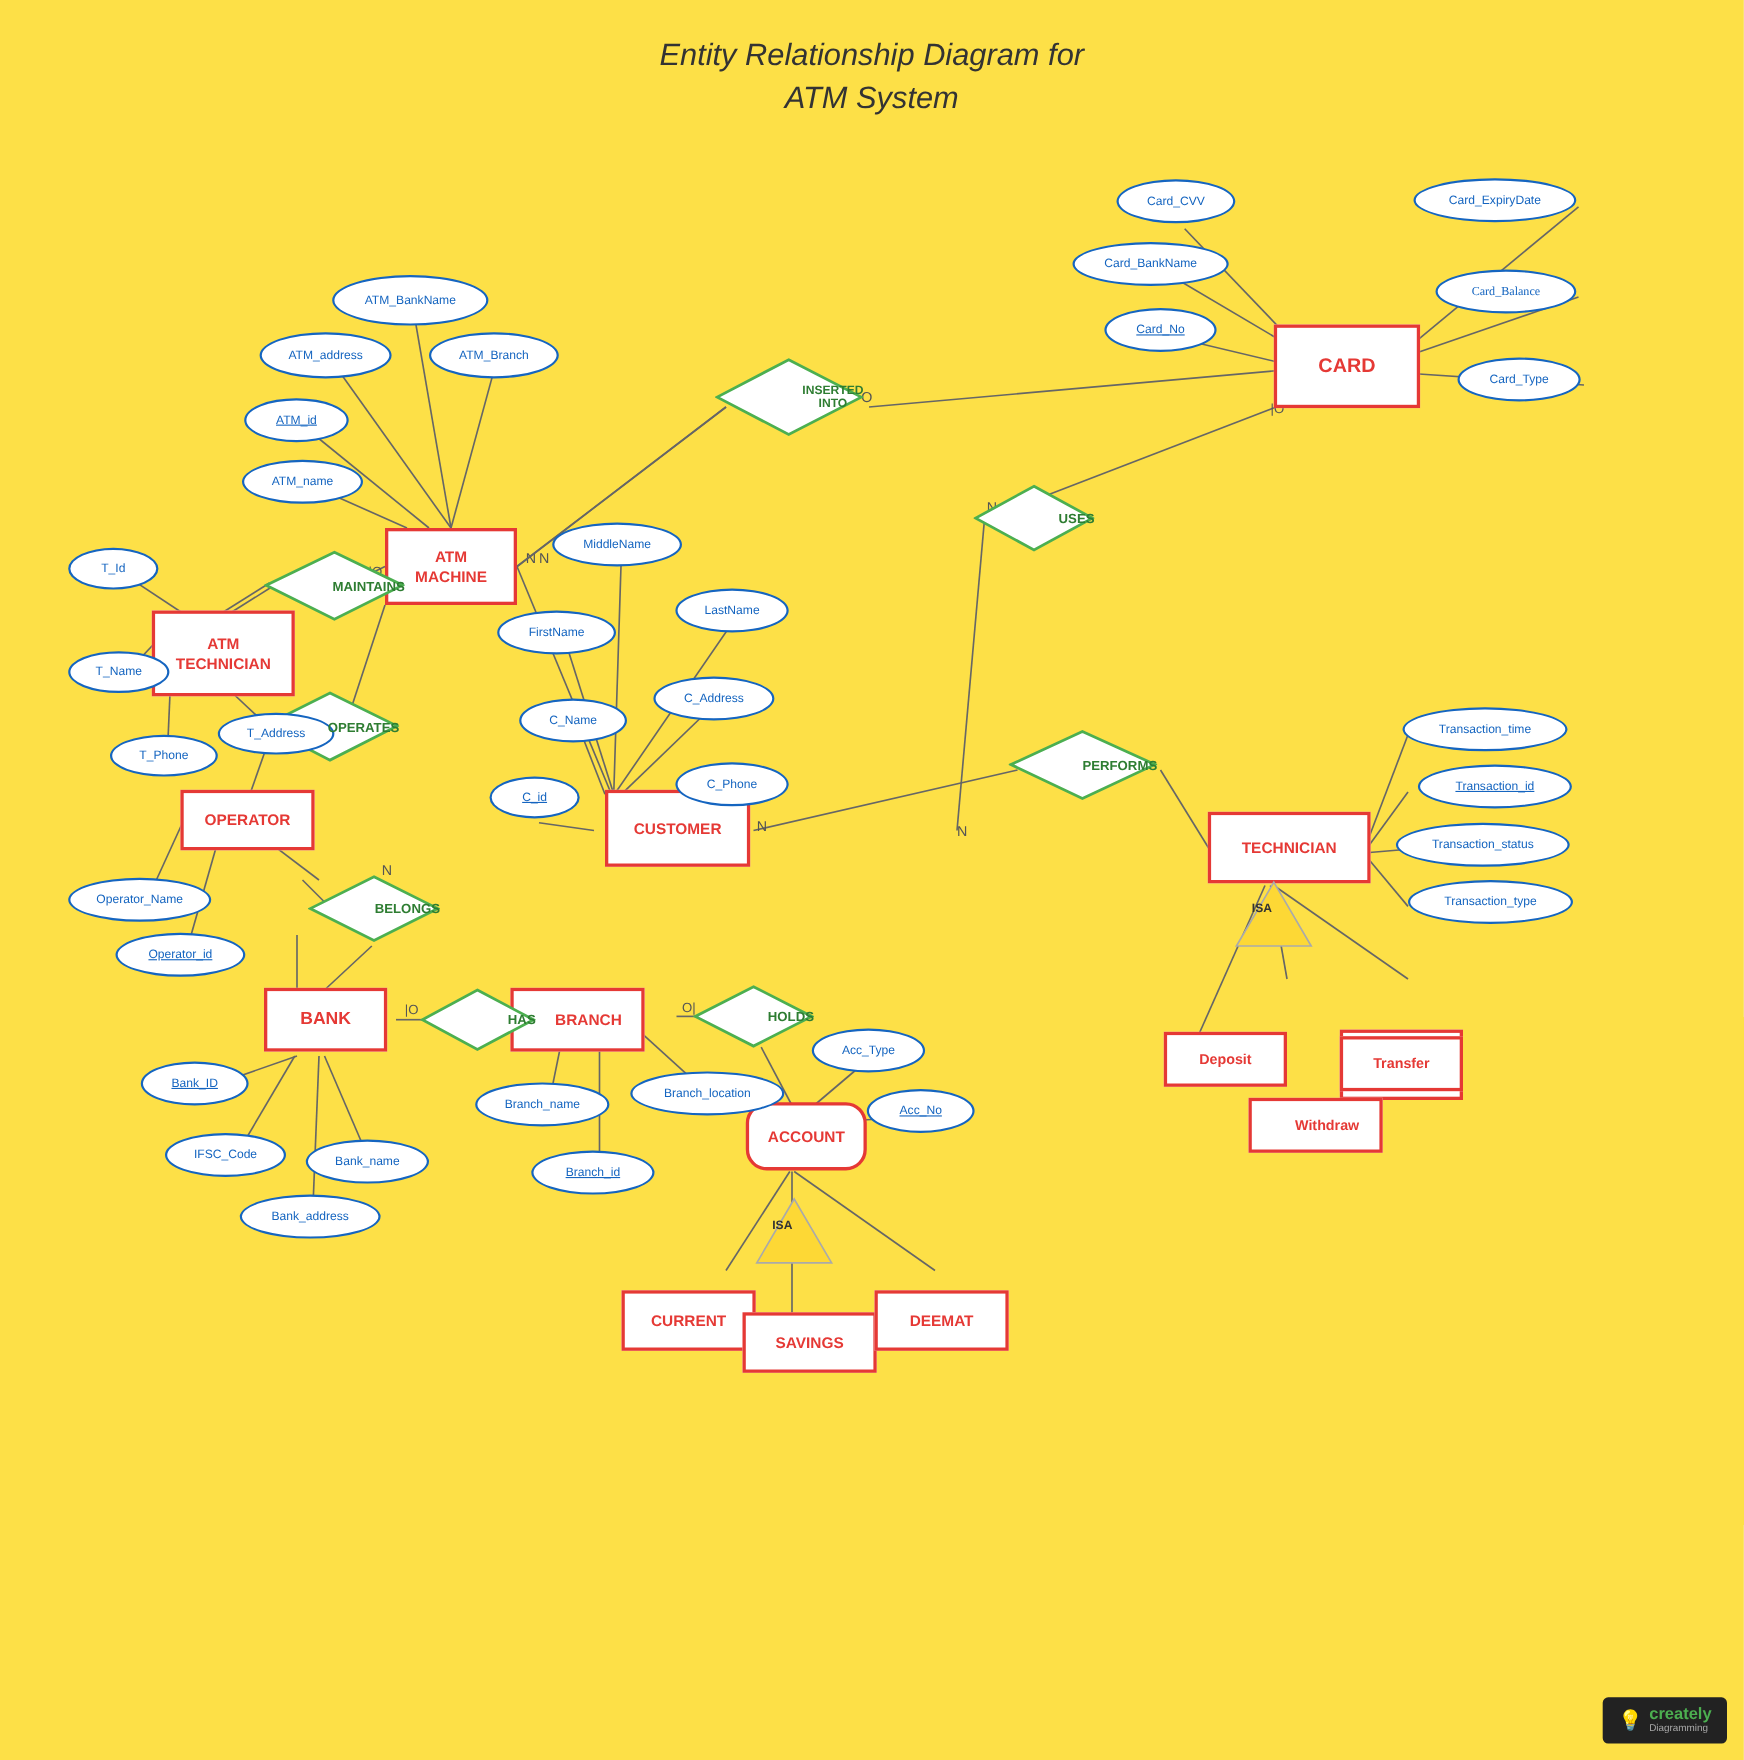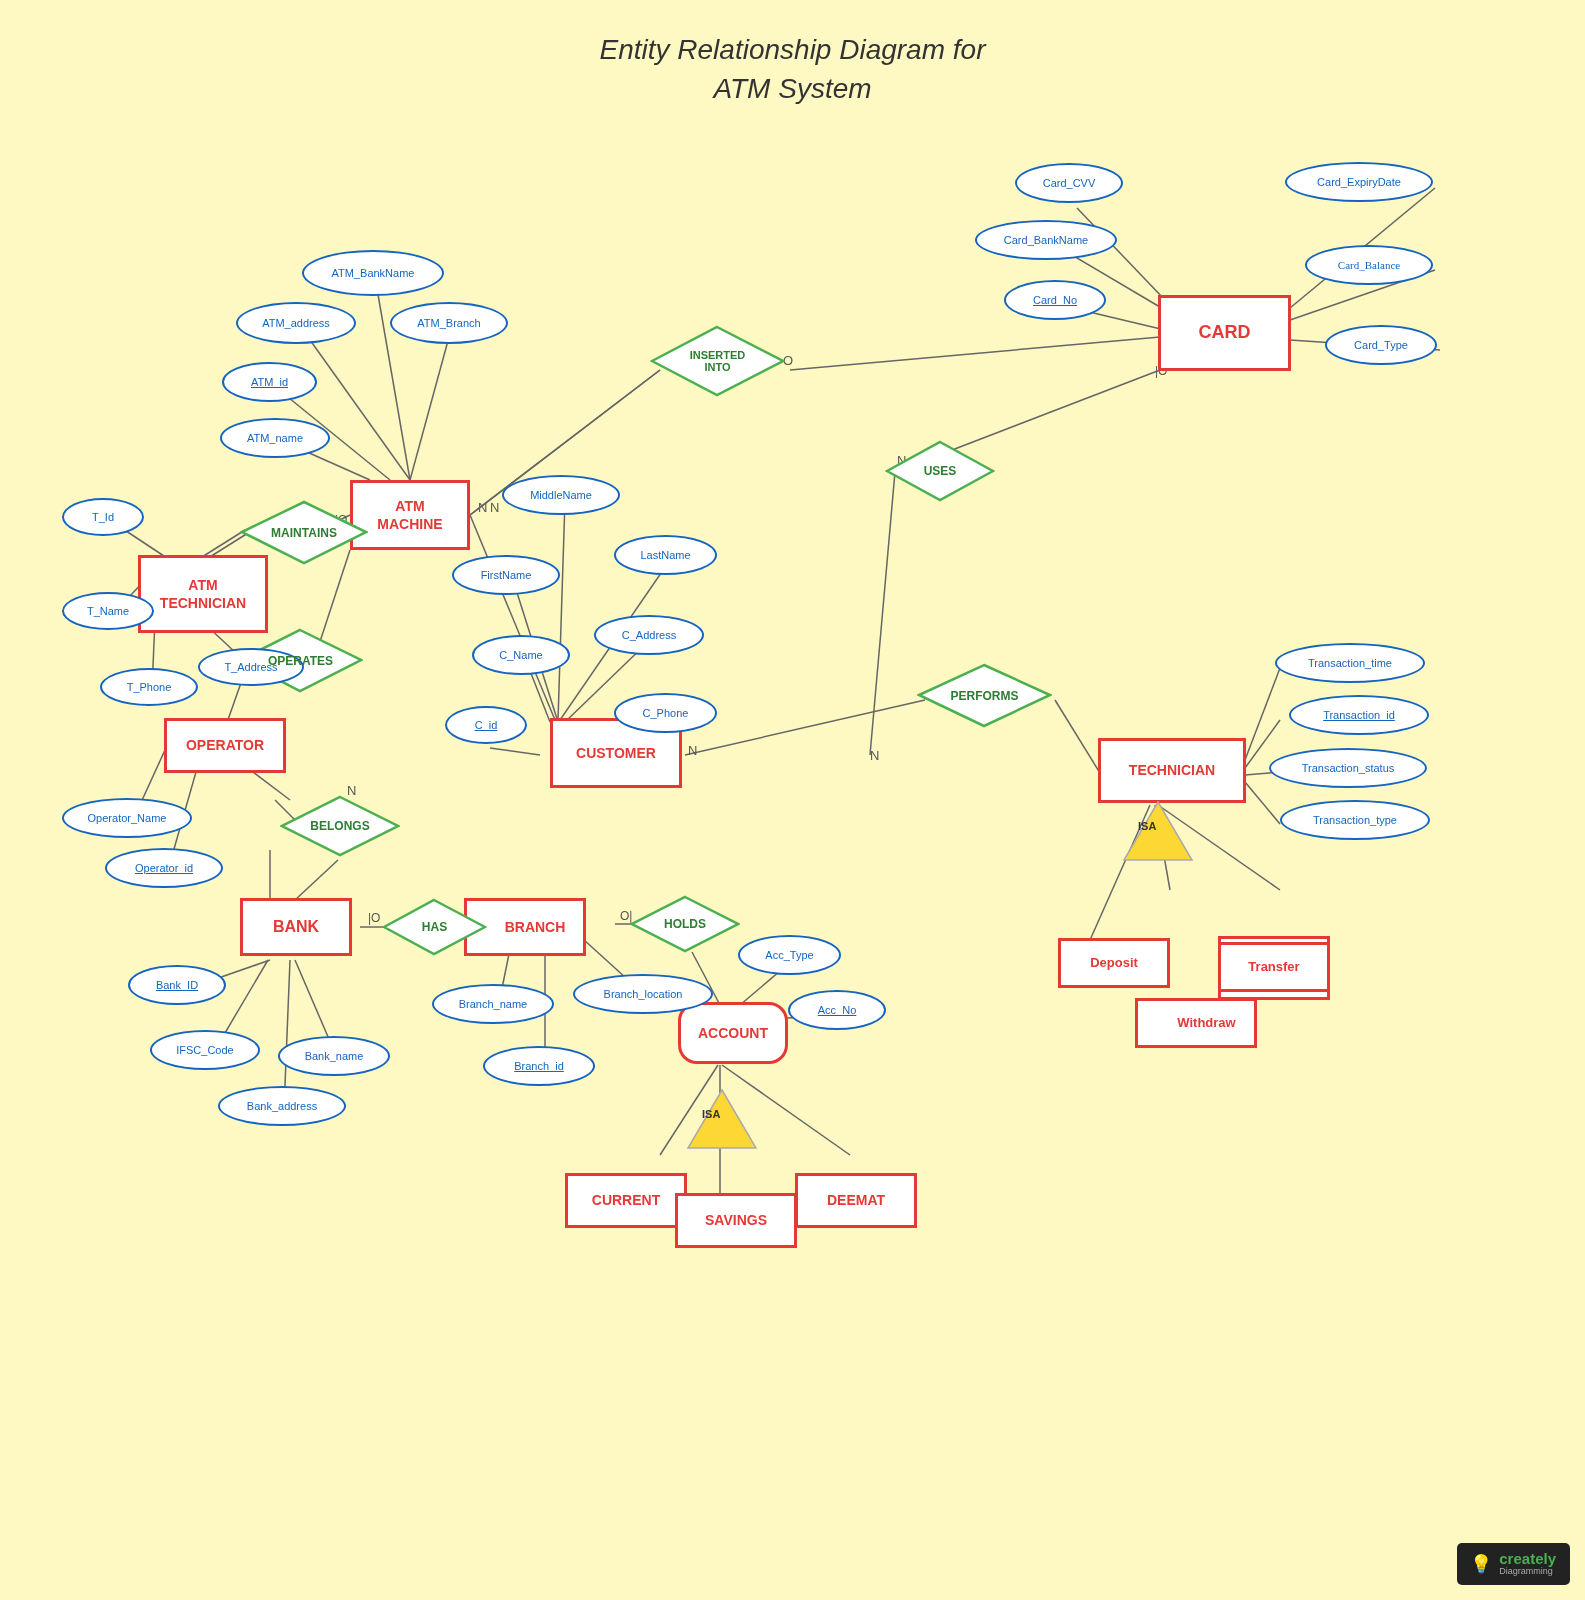--- a/index.html
+++ b/index.html
@@ -7,21 +7,21 @@
       background: #f0f0f0;
       font-family: Arial, sans-serif;
       width: 1585px;
       height: 1600px;
       overflow: hidden;
     }
     #canvas {
       position: relative;
       width: 1585px;
       height: 1600px;
-      background: #fef9c3;
+      background: #fde047;
     }
     .title {
       position: absolute;
       top: 30px;
       left: 50%;
       transform: translateX(-50%);
       text-align: center;
       font-style: italic;
       font-size: 28px;
       color: #333;
@@ -57,21 +57,21 @@
       text-align: center;
     }
     .attribute.underline span {
       text-decoration: underline;
     }
     
     .relationship {
       position: absolute;
       display: flex;
       align-items: center;
-      justify-content: center;
+      justify-content: flex-end;
       text-align: center;
     }
     .diamond {
       position: absolute;
       width: 100%;
       height: 100%;
       top: 0; left: 0;
     }
     .relationship-label {
       position: relative;

